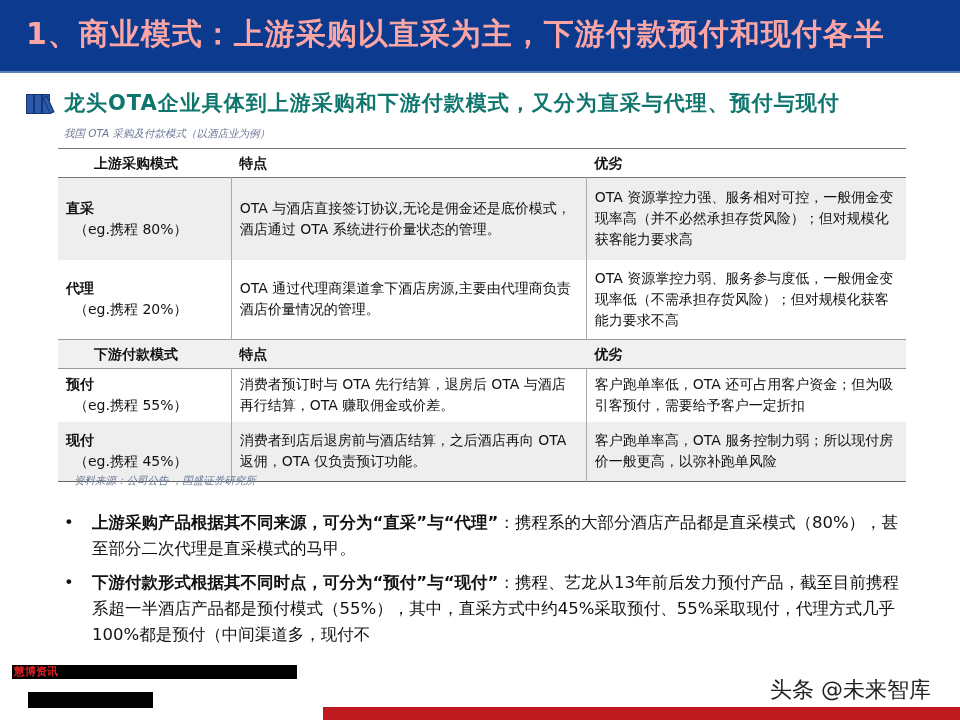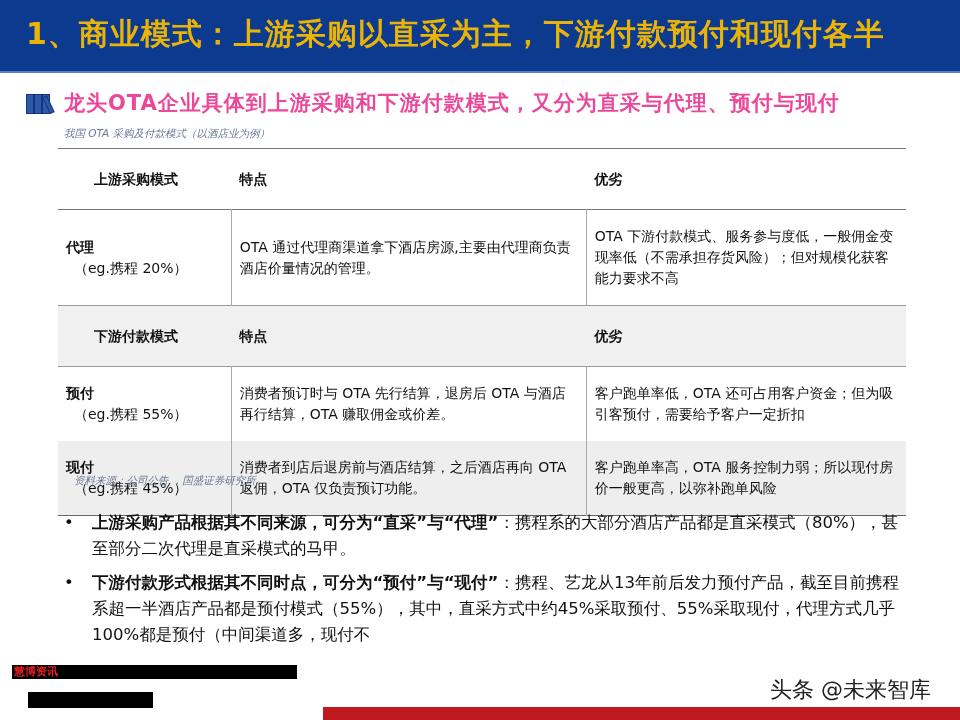--- a/index.html
+++ b/index.html
@@ -1,27 +1,27 @@
 <!DOCTYPE html>
 <html><head>
 <meta charset="utf-8">
 <style>
   html, body { margin:0; padding:0; }
   body { width:960px; height:720px; background:#ffffff; position:relative; overflow:hidden;
          font-family: "DejaVu Sans", "Liberation Sans", sans-serif; color:#111; }
   .title-bar { position:absolute; left:0; top:0; width:960px; height:73px; background:#0b3a8f;
                border-bottom:2px solid #5b7fc0; box-sizing:border-box; }
-  .title-text { position:absolute; left:26px; top:14px; color:#eab308; font-size:30px; font-weight:bold; letter-spacing:1px; white-space:nowrap; }
+  .title-text { position:absolute; left:26px; top:14px; color:#fca5a5; font-size:30px; font-weight:bold; letter-spacing:1px; white-space:nowrap; }
   .subtitle { position:absolute; left:26px; top:88px; height:30px; display:flex; align-items:center; white-space:nowrap; }
   .books-icon { width:32px; height:22px; margin-right:6px; position:relative; }
   .books-icon span { position:absolute; bottom:0; width:6px; background:#2a5aa8; border:1px solid #17347a; }
-  .subtitle-text { color:#ec4899; font-size:21px; font-weight:bold; letter-spacing:1px; }
+  .subtitle-text { color:#0f766e; font-size:21px; font-weight:bold; letter-spacing:1px; }
   .caption { position:absolute; left:64px; top:127px; font-size:10.5px; font-style:italic; color:#6a7896; }
   .table { position:absolute; left:58px; top:148px; width:848px; border-collapse:collapse; font-size:14px; }
-  .table td { padding:16px 8px; vertical-align:middle; line-height:21px; }
+  .table td { padding:0 8px; vertical-align:middle; line-height:21px; }
   .hdr td { font-weight:bold; text-align:left; height:28px; background:#fff; font-size:14px; }
   .hdr td:first-child { text-align:left; padding-left:36px; }
   .hdr.top { border-top:1px solid #777; border-bottom:1px solid #777; }
   .hdr.mid { border-top:1px solid #999; border-bottom:1px solid #999; background:#0369a1; }
   .hdr.mid td { background:#f0f0f0; }
   .row td { border-right:1px solid #aaa; }
   .row td:last-child { border-right:none; }
   .row.grey td { background:#eeeeee; }
   .c1 { width:136px; }
   .c2 { width:358px; }
@@ -59,27 +59,35 @@
 
 <div class="caption">我国 OTA 采购及付款模式（以酒店业为例）</div>
 
 <table class="table">
   <tbody>
       <tr class="hdr top">
     <td class="c1">上游采购模式</td>
     <td class="c2">特点</td>
     <td class="c3">优劣</td>
   </tr>
+  <tr class="row grey" style="height:82px;">
+    <td class="c1">
+      <span class="mode-name">直采</span>
+      <span class="mode-eg">（eg.携程 80%）</span>
+    </td>
+    <td class="c2">OTA 与酒店直接签订协议,无论是佣金还是底价模式，酒店通过 OTA 系统进行价量状态的管理。</td>
+    <td class="c3">OTA 资源掌控力强、服务相对可控，一般佣金变现率高（并不必然承担存货风险）；但对规模化获客能力要求高</td>
+  </tr>
   <tr class="row" style="height:80px;">
     <td class="c1">
       <span class="mode-name">代理</span>
       <span class="mode-eg">（eg.携程 20%）</span>
     </td>
     <td class="c2">OTA 通过代理商渠道拿下酒店房源,主要由代理商负责酒店价量情况的管理。</td>
-    <td class="c3">OTA 下游付款模式、服务参与度低，一般佣金变现率低（不需承担存货风险）；但对规模化获客能力要求不高</td>
+    <td class="c3">OTA 资源掌控力弱、服务参与度低，一般佣金变现率低（不需承担存货风险）；但对规模化获客能力要求不高</td>
   </tr>
   <tr class="hdr mid">
     <td class="c1">下游付款模式</td>
     <td class="c2">特点</td>
     <td class="c3">优劣</td>
   </tr>
   <tr class="row" style="height:53px;">
     <td class="c1">
       <span class="mode-name">预付</span>
       <span class="mode-eg">（eg.携程 55%）</span>

